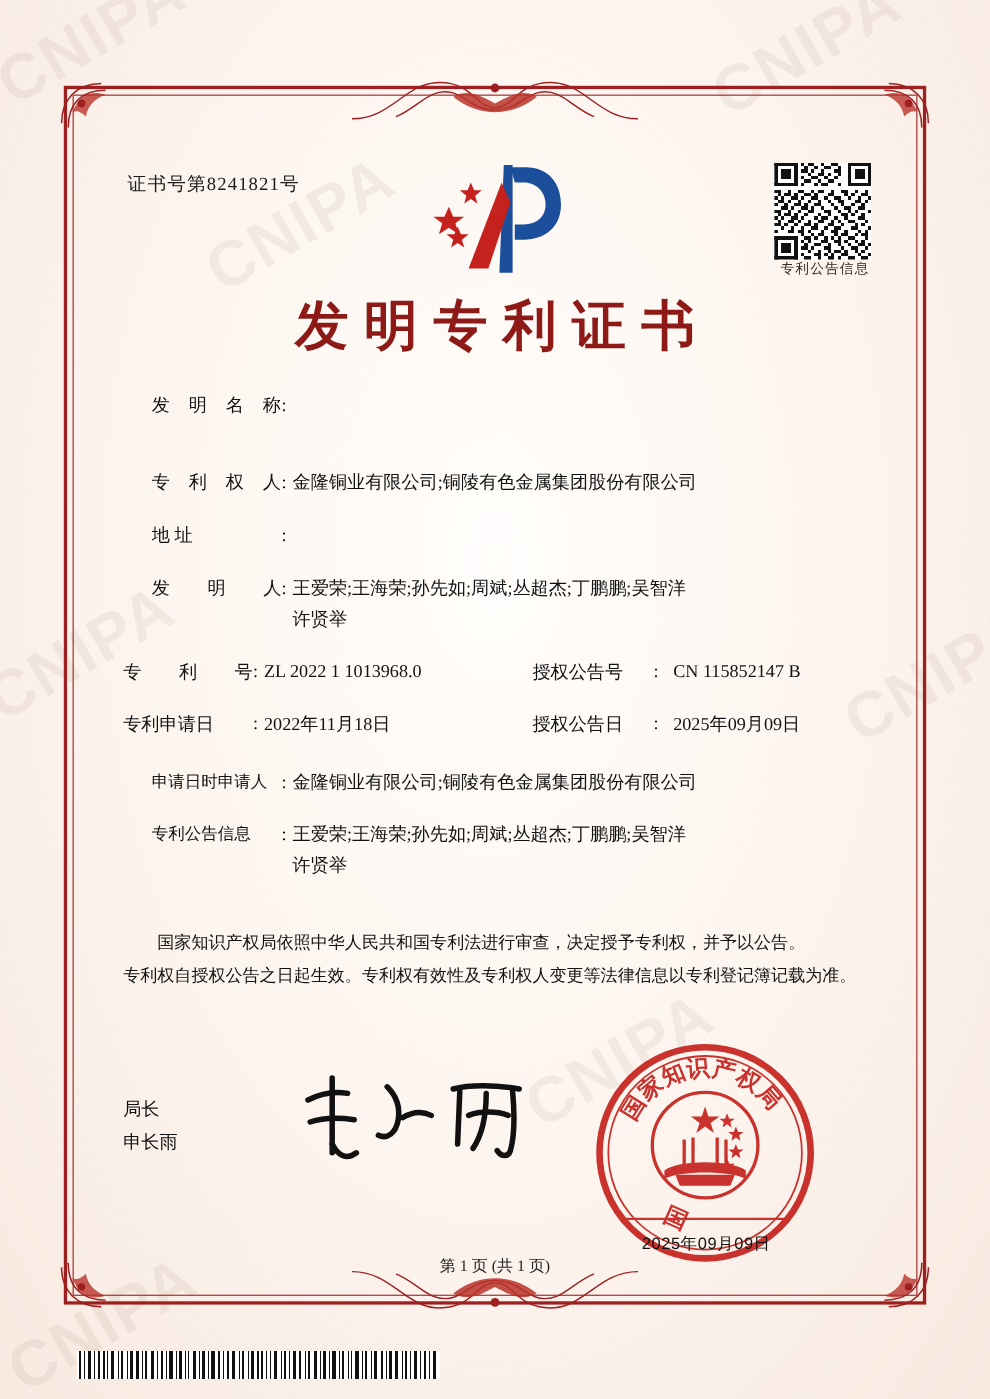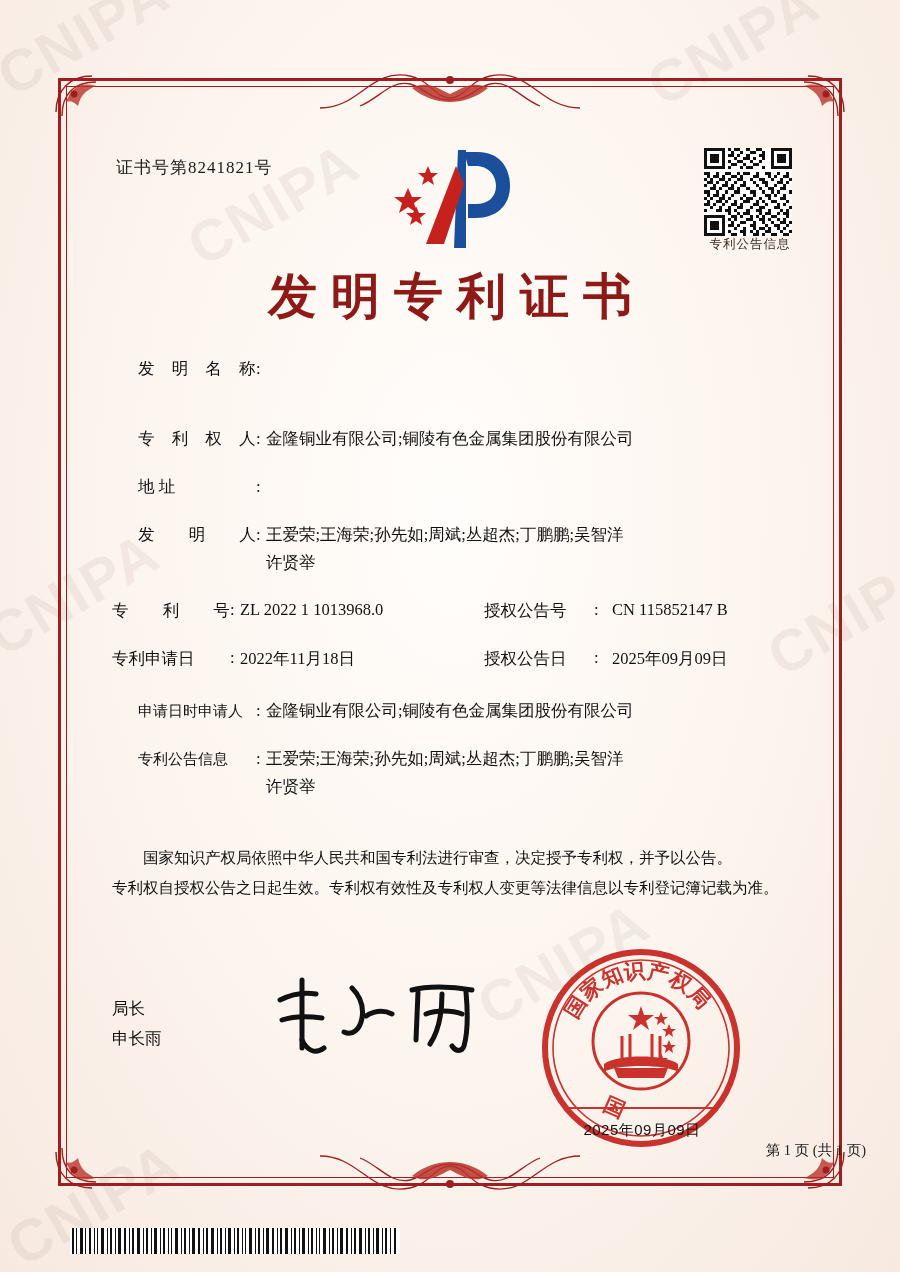--- a/index.html
+++ b/index.html
@@ -212,24 +212,23 @@
     color: #111;
     letter-spacing: 0.5px;
     font-family: "Liberation Sans", sans-serif;
   }
 
   .page-no {
     position: absolute;
     left: 0;
     top: 1055px;
     width: 768px;
-    text-align: right;
+    text-align: center;
     font-size: 14.5px;
     color: #222;
-    padding-left: 32px;
   }
 
   .barcode {
     position: absolute;
     left: 70px;
     top: 1228px;
     width: 330px;
     height: 26px;
   }
 </style>

